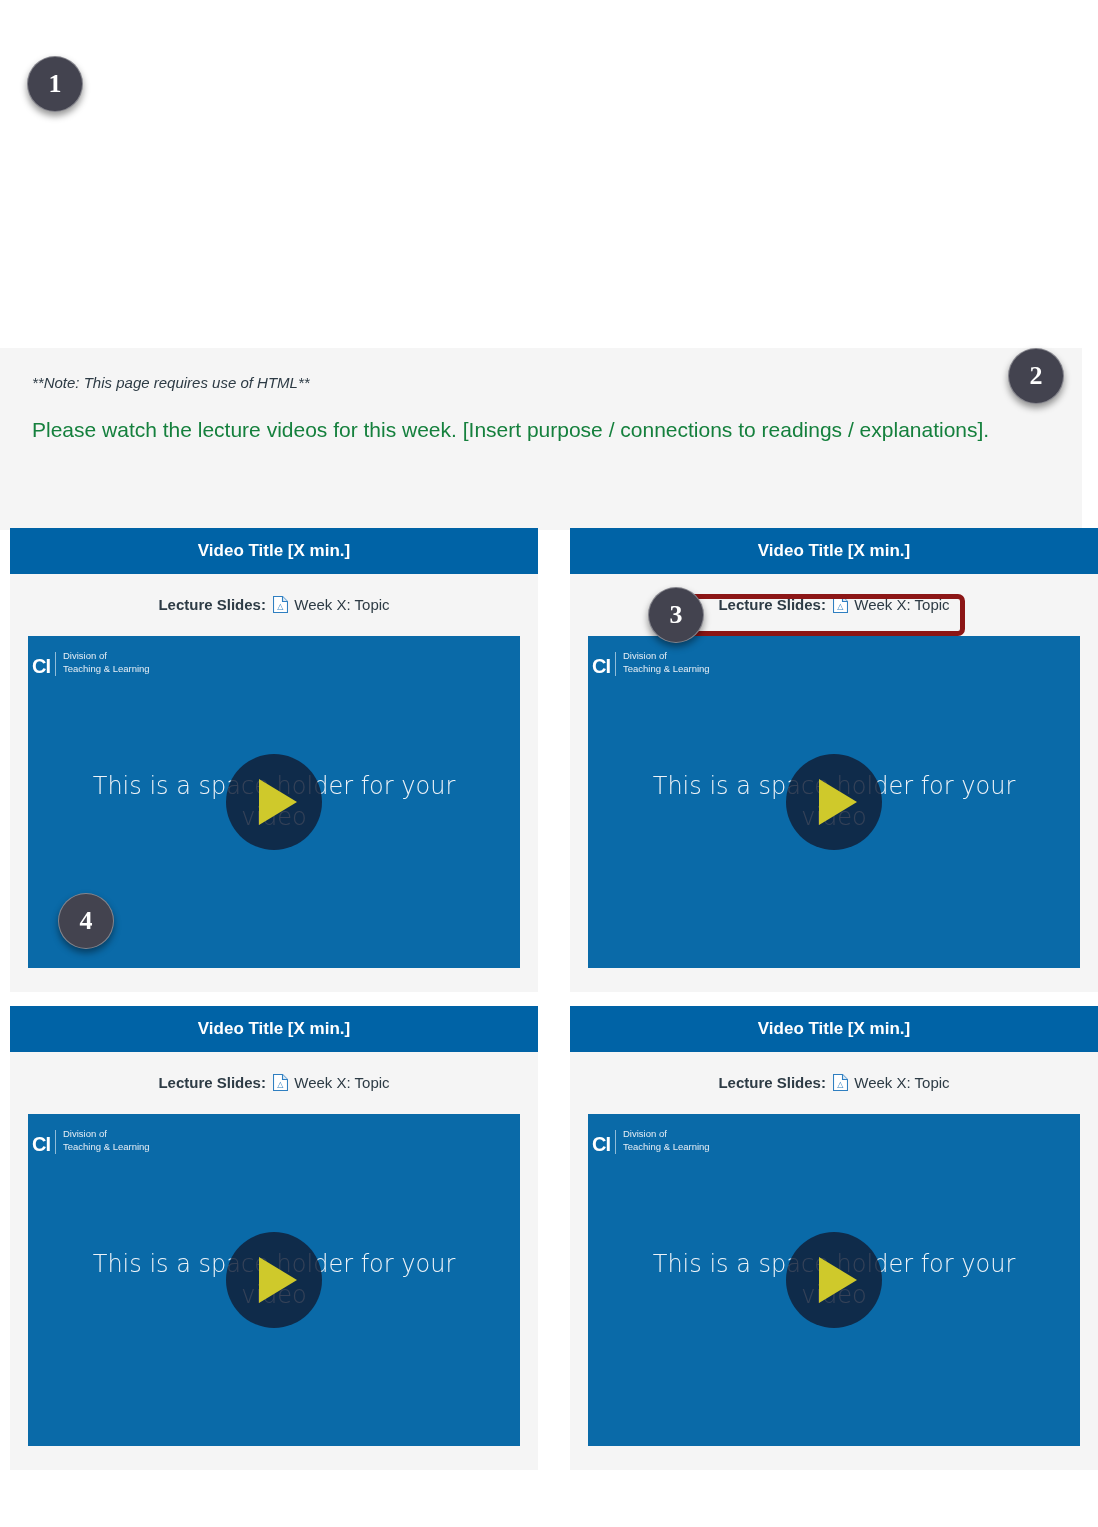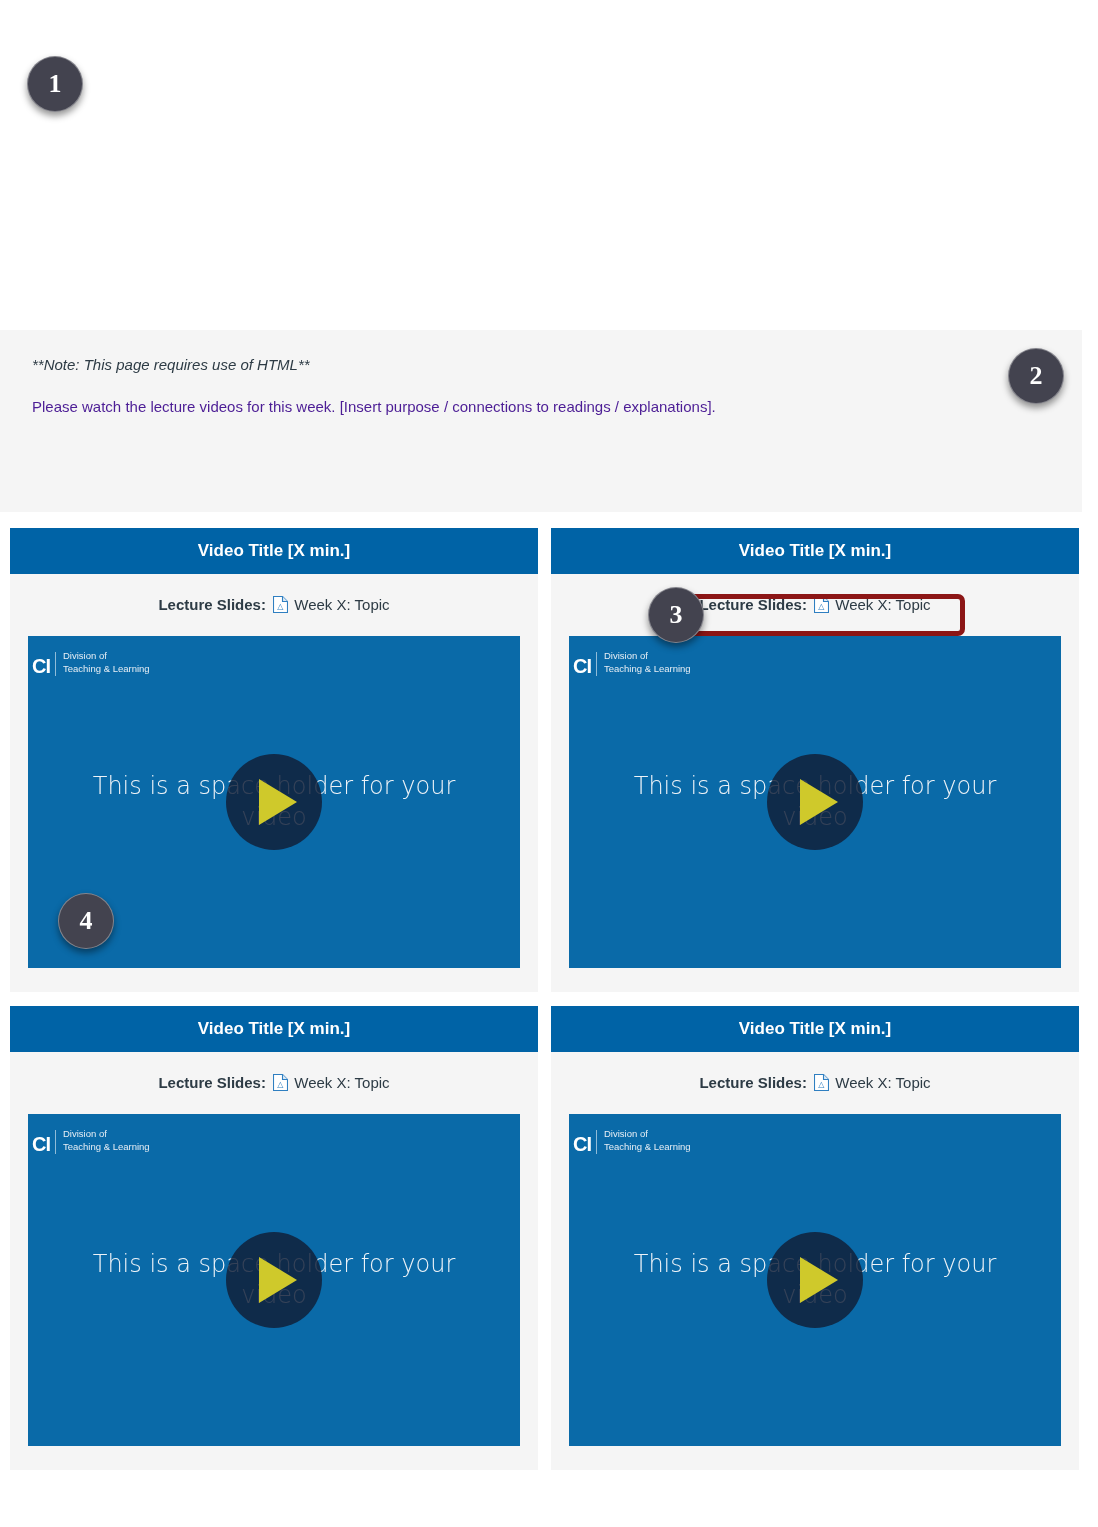--- a/index.html
+++ b/index.html
@@ -156,47 +156,47 @@
     background: #2f8f7c; border: 1px solid #cfd6cd; border-radius: 2px;
   }
   .banner-strip {
     position: absolute; left: 0; bottom: 0; width: 1098px; height: 8px;
     background: #0063a6;
   }
 
   
   .note-block {
     position: absolute;
-    left: 0; top: 330px;
+    left: 0; top: 348px;
     width: 1082px;
     height: 182px;
     background: #f5f5f5;
   }
   .note-inner { padding: 26px 32px 0 32px; }
   .note-italic {
     font-style: italic;
     font-size: 15px;
     color: #2d3b45;
     margin-bottom: 22px;
   }
   .note-p {
-    font-size: 15px;
-    color: #4c1d95;
+    font-size: 21px;
+    color: #15803d;
     line-height: 1.6;
     margin-bottom: 18px;
     max-width: 1010px;
   }
 
   
   .grid {
     position: absolute;
     left: 10px; top: 528px;
     width: 1078px;
   }
-  .row { display: flex; gap: 13px; margin-bottom: 14px; }
+  .row { display: flex; gap: 32px; margin-bottom: 14px; }
   .card {
     width: 528px;
     background: #f5f5f5;
     position: relative;
   }
   .card-header {
     background: #0063a6;
     color: #ffffff;
     font-size: 17px;
     font-weight: bold;

